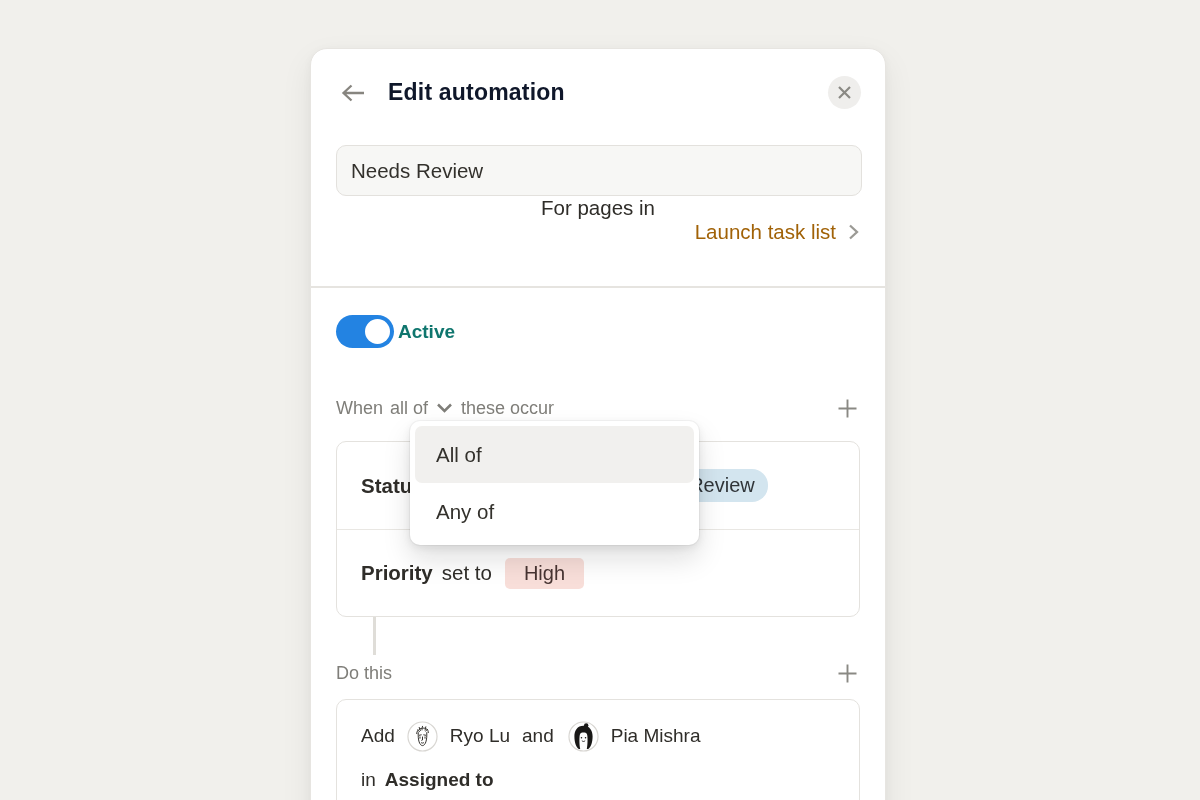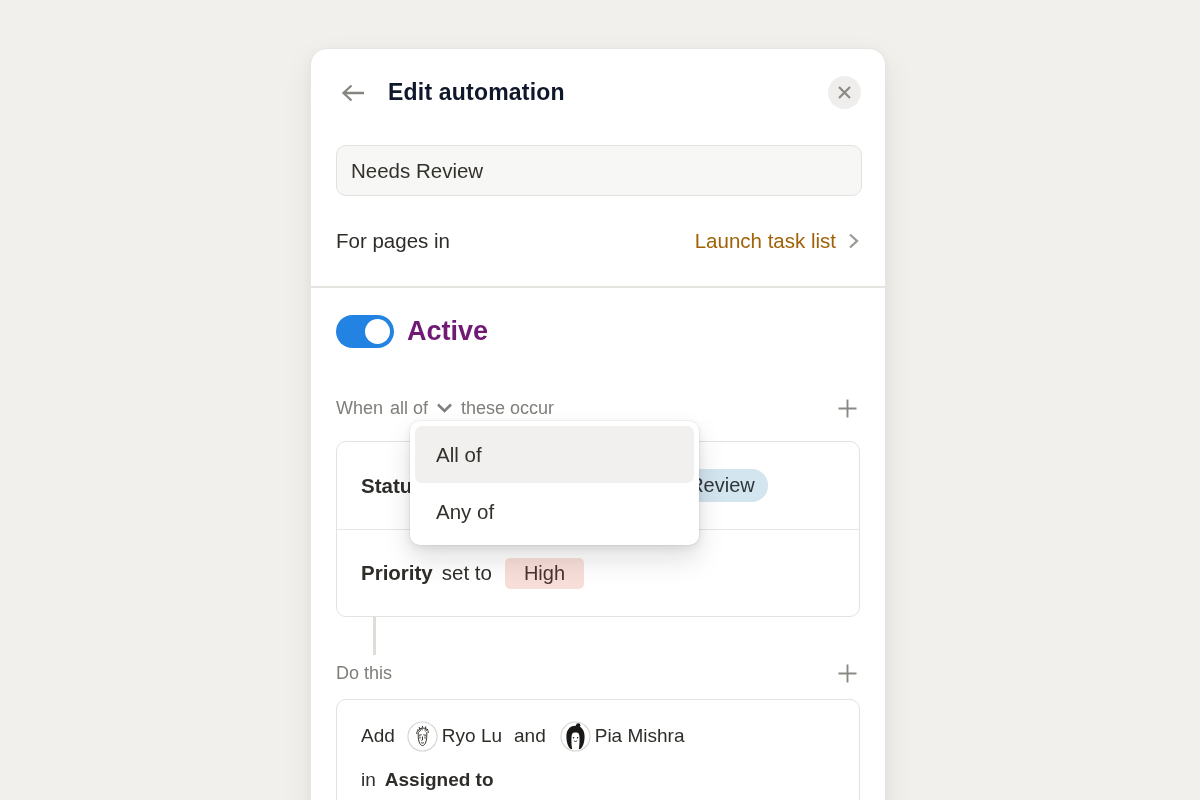--- a/index.html
+++ b/index.html
@@ -26,29 +26,29 @@
   .title { margin-left: 21px; font-size: 23px; font-weight: 700; color: #0f172a; letter-spacing: .2px; }
   .close-btn { margin-left: auto; width: 33px; height: 33px; border-radius: 50%; background: #efeeec; }
   
   .name-input {
     display: block; width: 526px; margin: 36px 25px 0; height: 51px;
     border: 1px solid #e3e1dd; background: #f7f7f5; border-radius: 10px;
     padding: 0 14px; font-size: 20.5px; color: #33312c;
     font-family: "Liberation Sans", sans-serif; outline: none;
   }
   
-  .scope-row { margin: 0 25px; height: 90px; display: flex; align-items: center; cursor: pointer; }
+  .scope-row { margin: 0 25px; height: 90px; display: flex; align-items: center; cursor: pointer; flex-direction: column; }
   .scope-label { font-size: 20.5px; color: #2f2d29; }
   .scope-value { margin-left: auto; display: flex; align-items: center; gap: 11px; font-size: 20.5px; color: #a16207; }
   .divider { height: 2px; background: #e6e4e0; }
   
   .active-row { margin: 27px 25px 0; display: flex; align-items: center; }
   .toggle { position: relative; width: 58px; height: 33px; border-radius: 17px; background: #2383e2; cursor: pointer; }
   .toggle .knob { position: absolute; right: 4px; top: 4px; width: 25px; height: 25px; border-radius: 50%; background: #fff; }
-  .active-label { margin-left: 13px; font-size: 27px; font-weight: 600; color: #701a75; }
+  .active-label { margin-left: 4px; font-size: 19px; font-weight: 600; color: #0f766e; }
   
   .section-row { margin: 42px 25px 0; height: 36px; display: flex; align-items: center; font-size: 18px; color: #7f7e79; }
   .operator-trigger { display: inline-flex; align-items: center; gap: 7px; margin: 0 7px; cursor: pointer; }
   .plus-btn { margin-left: auto; }
   
   .cond-card { position: relative; margin: 15px 25px 0; border: 1px solid #e4e2de; border-radius: 10px; background: #fff; }
   .cond-row { height: 87px; display: flex; align-items: center; padding: 0 24px; font-size: 20.5px; cursor: pointer; }
   .cond-row-sep { border-top: 1px solid #e9e7e3; }
   .prop-name { font-weight: 700; margin-right: 9px; }
   .badge-pill { margin-left: 130px; background: #d3e5ef; color: #303539; border-radius: 16px; padding: 5px 13px; font-size: 20px; white-space: nowrap; }
@@ -60,21 +60,21 @@
     box-shadow: 0 0 0 1px rgba(15,15,15,0.04), 0 14px 28px rgba(15,15,15,0.13), 0 3px 9px rgba(15,15,15,0.08);
   }
   .menu-item { height: 57px; display: flex; align-items: center; padding: 0 21px; border-radius: 7px; font-size: 20.5px; color: #33312c; cursor: pointer; }
   .menu-item.selected { background: #f1f0ee; }
   
   .connector { width: 3px; height: 38px; background: #dfddd8; margin-left: 62px; }
   
   .action-card { margin: 8px 25px 0; border: 1px solid #e4e2de; border-radius: 10px; background: #fff; padding: 14px 24px; height: 180px; cursor: pointer; }
   .action-line { display: flex; align-items: center; height: 44px; font-size: 19px; color: #2f2d29; }
   .avatar { width: 31px; height: 31px; flex: 0 0 31px; }
-  .ml8 { margin-left: 4px; } .ml9 { margin-left: 9px; } .ml12 { margin-left: 12px; } .ml14 { margin-left: 14px; }
+  .ml8 { margin-left: 12px; } .ml9 { margin-left: 9px; } .ml12 { margin-left: 12px; } .ml14 { margin-left: 14px; }
   .bold { font-weight: 700; }
   svg { display: block; }
 </style>
 </head>
 <body>
 
 <div class="dialog">
 
   <div class="header">
     <button class="icon-btn">

